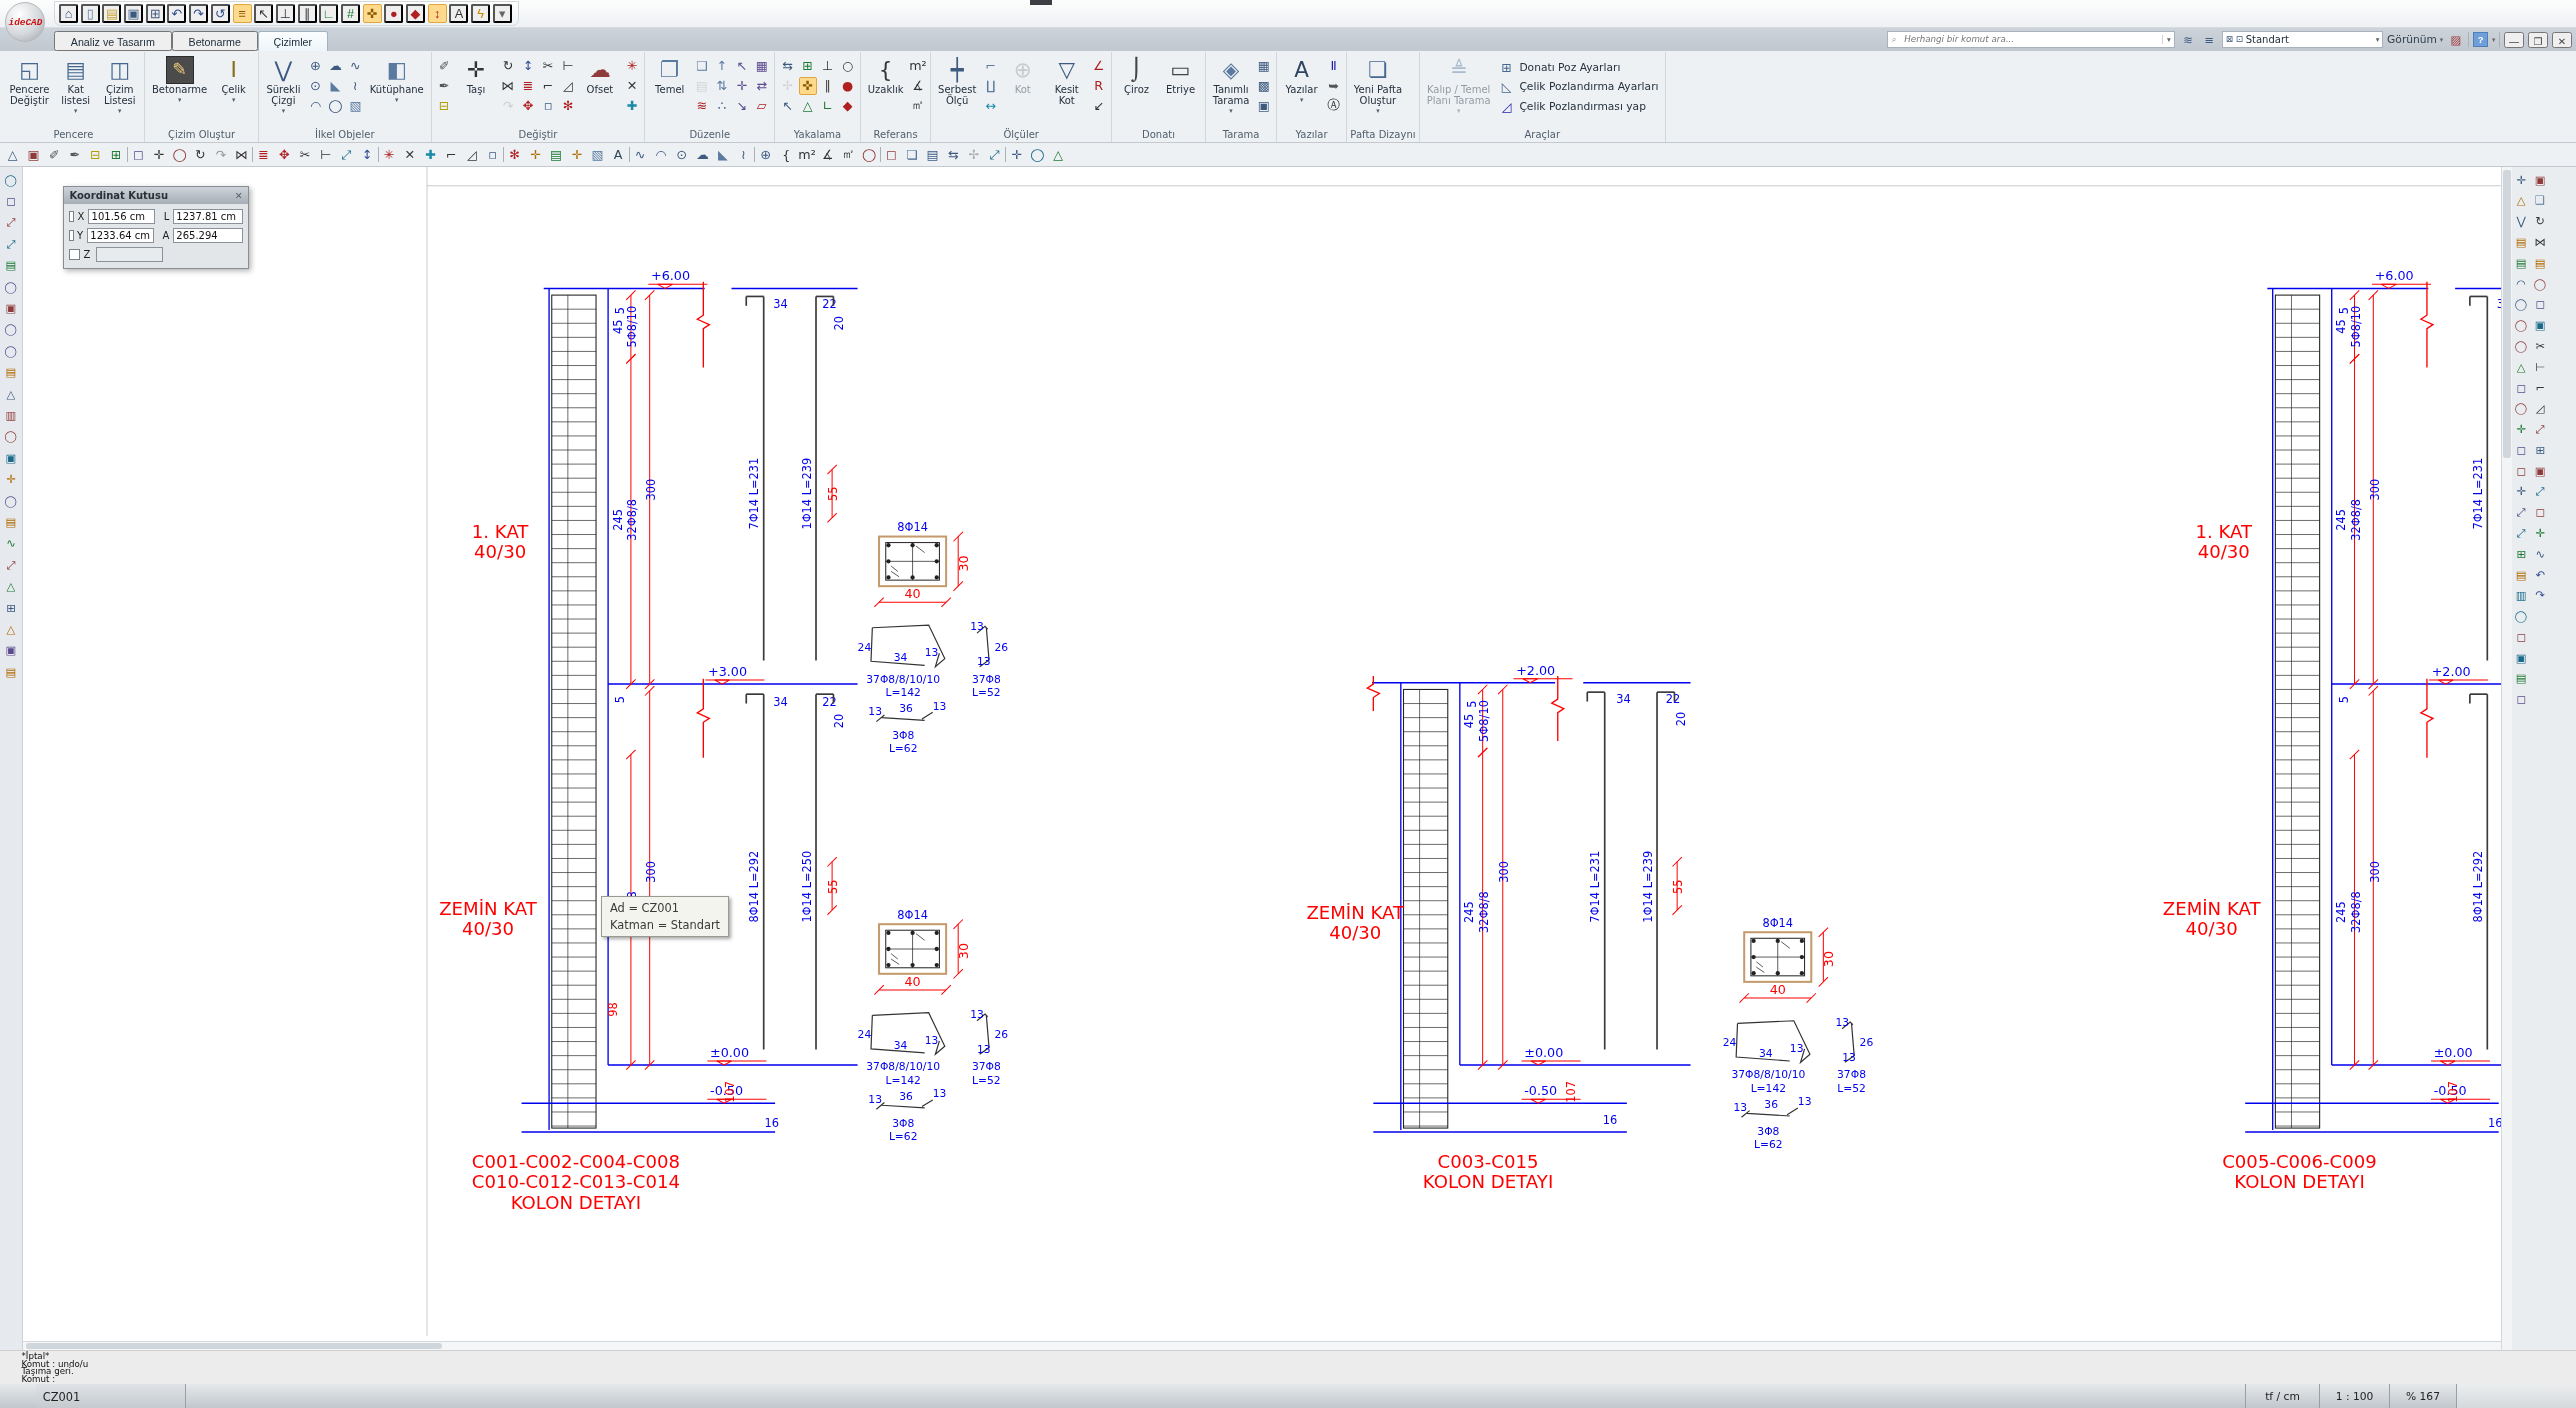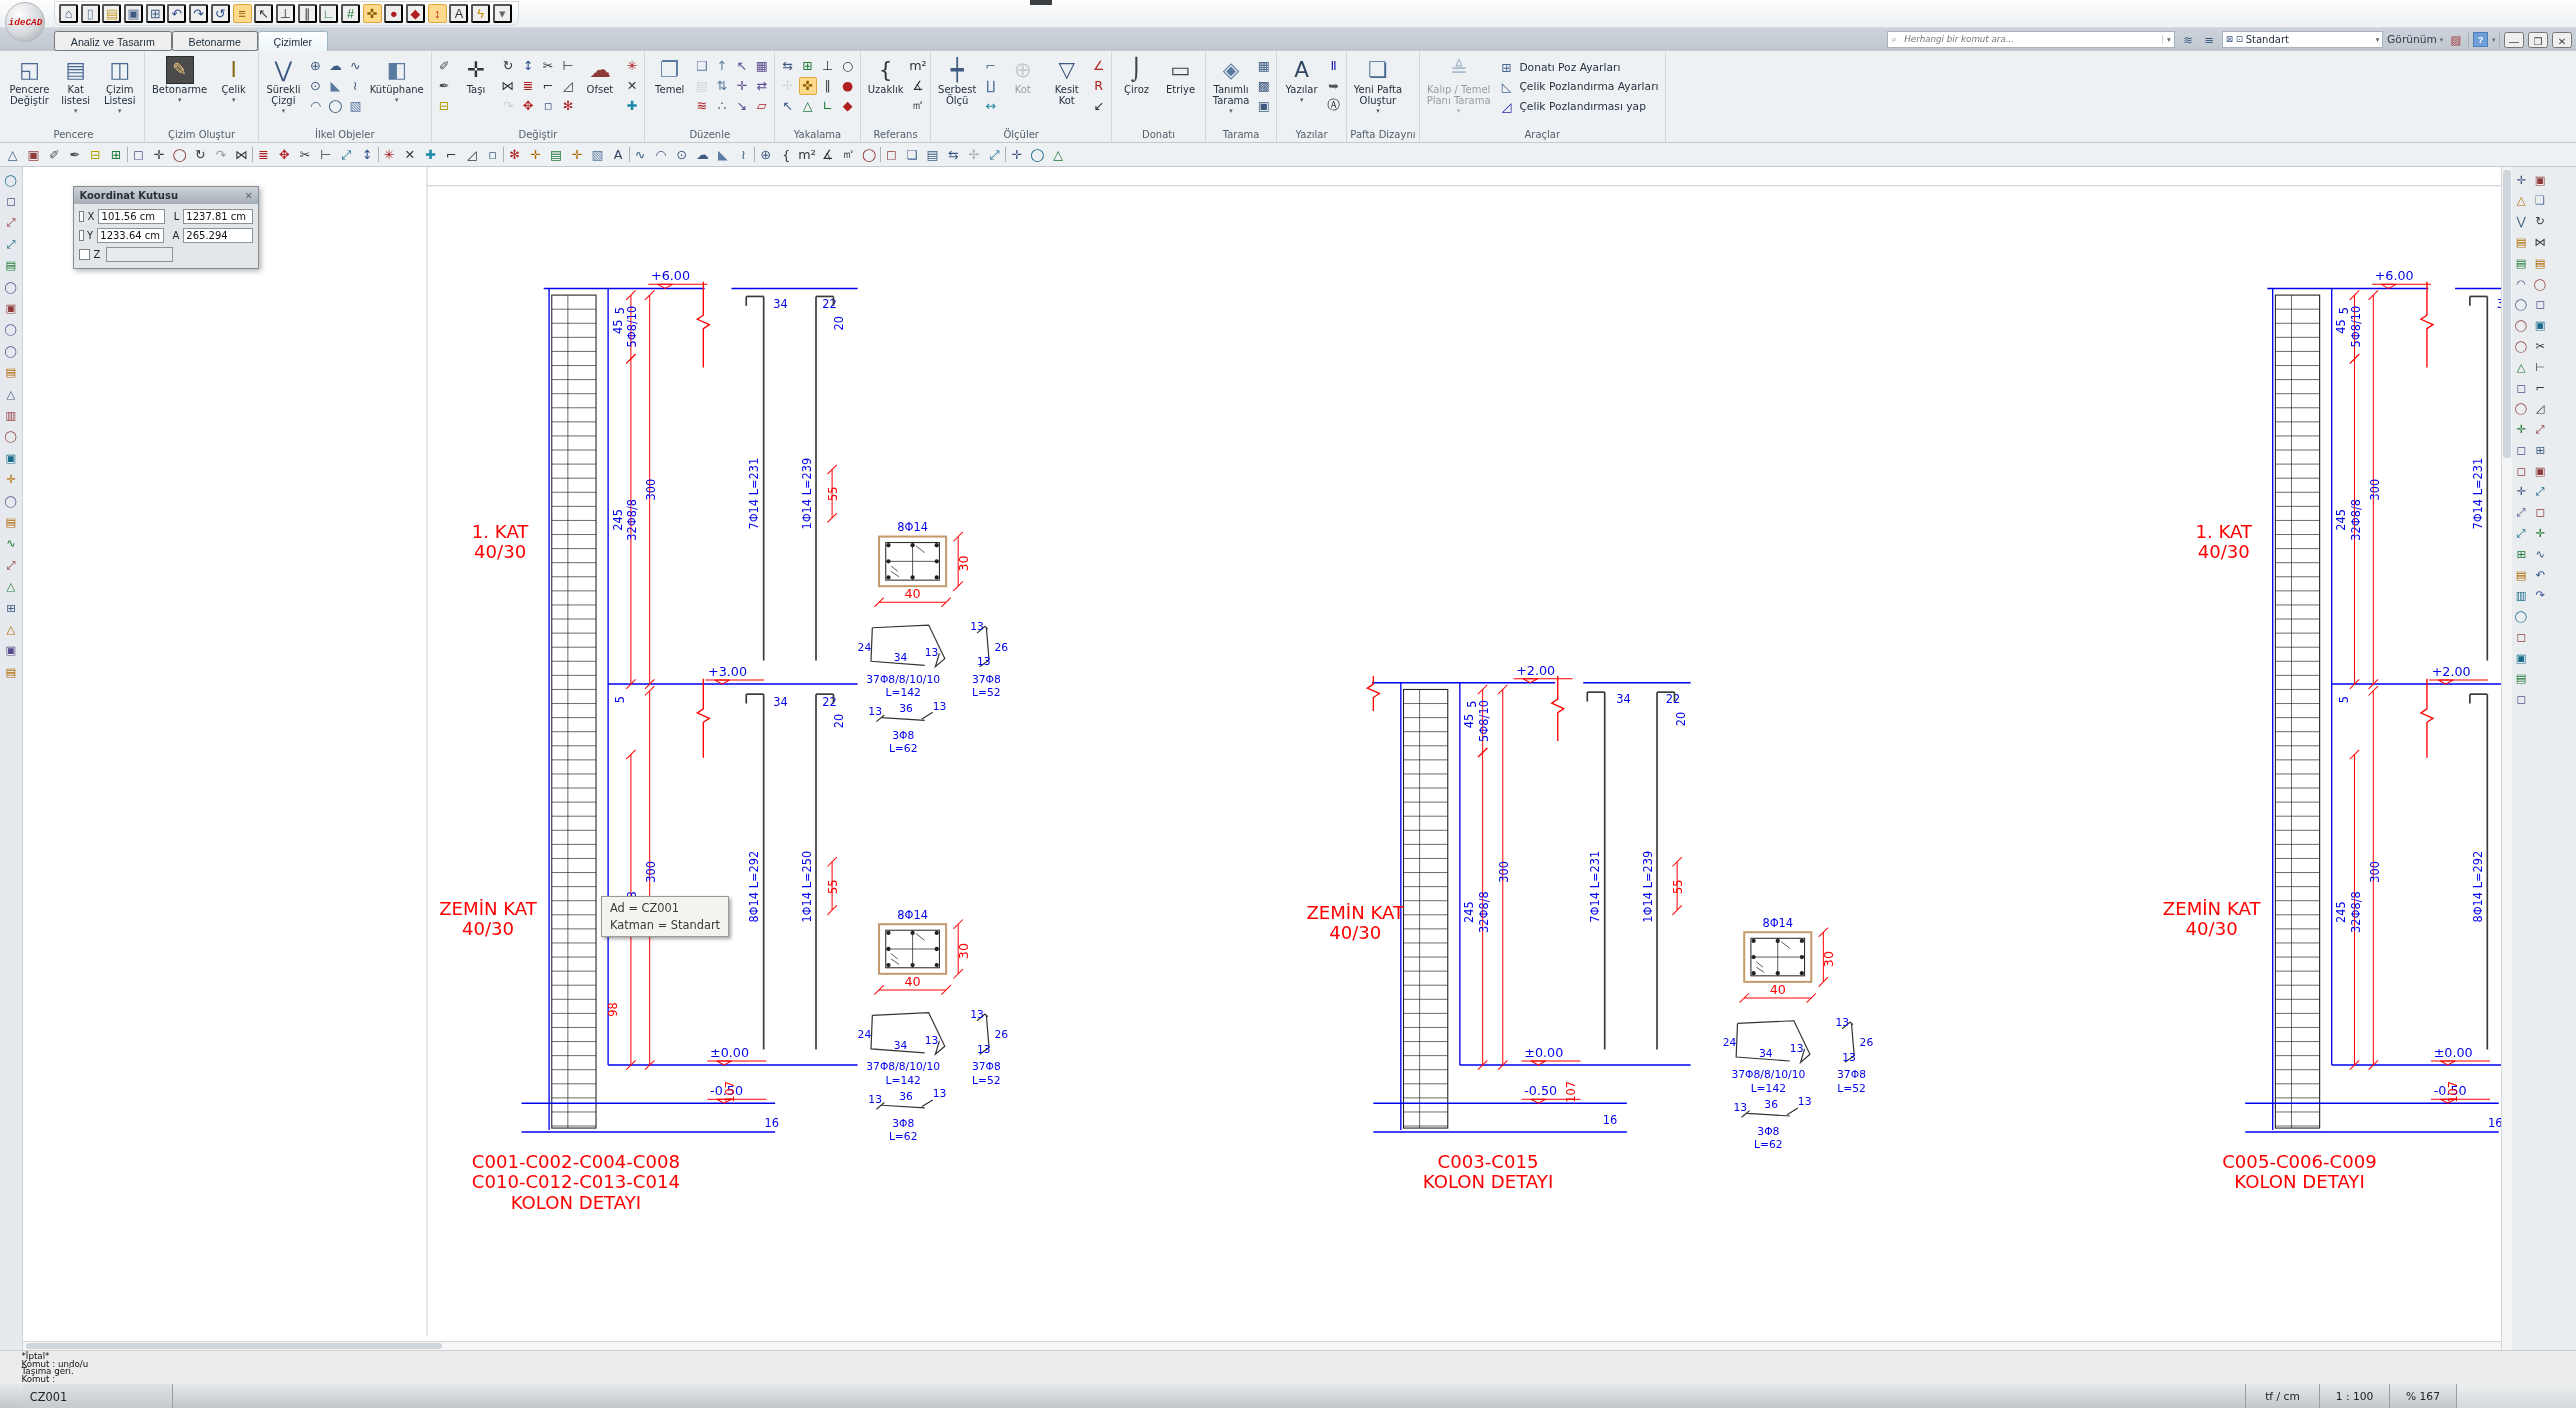--- a/index.html
+++ b/index.html
@@ -81,21 +81,21 @@
   .canvas { position:relative; flex:1; background:#ffffff; overflow:hidden; }
   .canvas svg { position:absolute; left:0; top:0; font-family:"DejaVu Sans",sans-serif; }
   .hscroll { position:absolute; left:0; right:0; bottom:0; height:9.4px; background:#f4f6f8; border-top:0.7px solid #d4d8dc; }
   .hscroll .thumb { position:absolute; left:2.7px; top:1.3px; width:416px; height:6px; background:#cfd6dc; border-radius:2.7px; }
   .right-rail { width:75px; background:#e9edf0; display:flex; }
   .vscroll { width:10.7px; background:#f2f4f6; border-left:0.7px solid #d4d8dc; position:relative; }
   .vscroll .thumb { position:absolute; left:1.3px; top:2.7px; width:7.4px; height:288px; background:#cfd6dc; border-radius:2.7px; }
   .ricol { width:19px; display:flex; flex-direction:column; gap:3.4px; align-items:center; padding-top:4px; }
 
   
-  .kk { position:absolute; left:50px; top:19px; width:186px; background:#e2e6e9; border:0.7px solid #868d93;
+  .kk { position:absolute; left:40px; top:19px; width:186px; background:#e2e6e9; border:0.7px solid #868d93;
     box-shadow:2px 2px 5.4px rgba(0,0,0,.3); font-size:10px; z-index:30; }
   .kk-title { height:17.4px; background:linear-gradient(#cdd3d9,#a6aeb6); display:flex; align-items:center;
     padding:0 5.4px; font-weight:bold; color:#2b3138; }
   .kk-close { margin-left:auto; color:#5a6168; font-size:9.4px; background:none; border:none; font-family:inherit; }
   .kk-body { padding:4.7px 5.4px 6px; display:flex; flex-direction:column; gap:3.4px; }
   .kk-row { display:flex; align-items:center; gap:3.4px; }
   .kk-check { width:10.7px; height:10.7px; background:#fff; border:0.7px solid #7a8288; }
   .kk-lab { width:9.4px; color:#222; }
   .kk-input { width:67px; height:15.4px; background:#fff; border:0.7px solid #8b9299; font-size:10px;
     font-family:inherit; padding:0 2.7px; color:#111; }
@@ -107,21 +107,21 @@
   .tip { position:absolute; left:578px; top:729px; background:#f4f4ef; border:0.7px solid #9a9a90;
     box-shadow:2px 2px 3.4px rgba(0,0,0,.35); padding:2.7px 8px; font-size:11.4px; color:#3a3a3a;
     line-height:17px; z-index:25; }
 
   
   .cmdpanel { height:34px; background:#ececec; border-top:0.7px solid #cfcfcf; padding:2px 0 0 21.5px;
     font-size:8.7px; line-height:7.7px; color:#101010; }
   .cmdpanel div { height:7.7px; }
   .statusbar { height:25px; background:linear-gradient(#e6e9eb,#bfc5ca); display:flex; align-items:stretch;
     font-size:10.7px; color:#222; }
-  .st-sel { width:150px; margin-left:23px; padding-left:6.7px; display:flex; align-items:center;
+  .st-sel { width:150px; margin-left:36px; padding-left:6.7px; display:flex; align-items:center;
     background:linear-gradient(#e0e3e6,#c3c9ce); border-right:0.7px solid #98a0a6; font-size:11.4px; }
   .st-fill { flex:1; border-right:0.7px solid #98a0a6; }
   .st-cell { display:flex; align-items:center; justify-content:center; border-right:0.7px solid #98a0a6; }
   .st-corner { width:119px; background:linear-gradient(#eceeef,#d4d8db); }
 </style>
 </head>
 <body>
 
 <div class="titlebar">
   <div class="logo">

